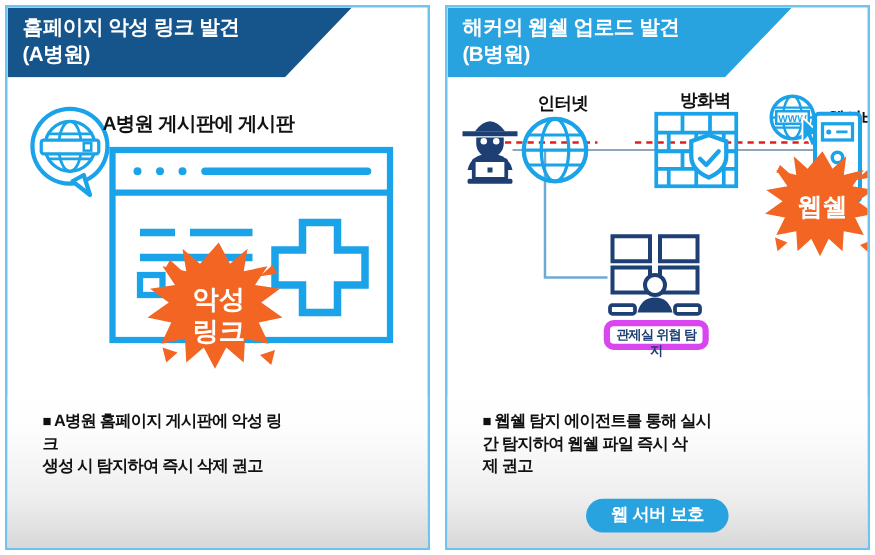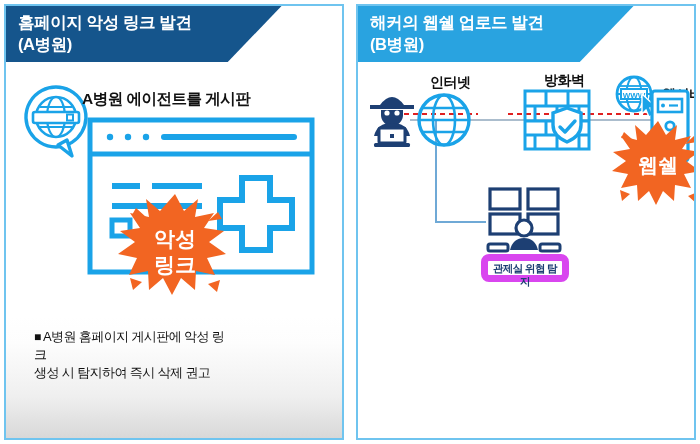--- a/index.html
+++ b/index.html
@@ -47,21 +47,21 @@
     position:absolute;font-weight:bold;color:#111;letter-spacing:-0.5px;
   }
 
   
   .bullets{
     position:absolute;left:0;bottom:0;width:100%;height:122px;
     background:linear-gradient(#ffffff 0%,#fdfdfd 22%,#efefef 66%,#d8d8d8 100%);
   }
   .bullet-text{
     position:absolute;left:28px;top:12px;right:12px;
-    font-size:13px;font-weight:normal;color:#111;
+    font-size:13px;font-weight:bold;color:#111;
     line-height:18px;letter-spacing:-0.6px;
     white-space:pre-line;
   }
   .bullet-text .sq{font-size:12px;}
 
   
   .pill{
     position:absolute;bottom:12px;left:50%;transform:translateX(-50%);
     padding:4px 20px 5px;border-radius:14px;
     color:#ffffff;font-weight:bold;font-size:14px;letter-spacing:-0.5px;
@@ -78,21 +78,21 @@
   .diag-label{
     position:absolute;font-size:14px;font-weight:bold;color:#111;
     letter-spacing:-0.5px;white-space:nowrap;margin-left:12px;
   }
   .mon-label{
     position:absolute;left:449px;top:262px;width:106px;
     text-align:center;font-size:10.5px;font-weight:bold;color:#1d3f73;
     letter-spacing:-0.6px;line-height:13px;
   }
   .mon-label .boxed{
-    border:7px solid #d946ef;border-radius:8px;padding:1px 5px;
+    border:5px solid #d946ef;border-radius:8px;padding:1px 5px;
     display:inline;box-decoration-break:clone;-webkit-box-decoration-break:clone;
   }
 </style>
 </head>
 <body>
 
 <div class="stage">
 
   <div class="panel left">
 
@@ -109,21 +109,21 @@
         <path d="M47 56 L52 72 L38 61 Z" fill="#ffffff" stroke="#1aa3e8" stroke-width="3.4" stroke-linejoin="round"></path>
         <circle cx="36" cy="33" r="20" fill="none" stroke="#1aa3e8" stroke-width="2.6"></circle>
         <ellipse cx="36" cy="33" rx="9" ry="20" fill="none" stroke="#1aa3e8" stroke-width="2.2"></ellipse>
         <line x1="16" y1="33" x2="56" y2="33" stroke="#1aa3e8" stroke-width="2.2"></line>
         <line x1="19.5" y1="23" x2="52.5" y2="23" stroke="#1aa3e8" stroke-width="2.2"></line>
         <line x1="19.5" y1="43" x2="52.5" y2="43" stroke="#1aa3e8" stroke-width="2.2"></line>
         <rect x="13" y="28" width="46" height="11" rx="2" fill="#ffffff" stroke="#1aa3e8" stroke-width="2.6"></rect>
         <rect x="47" y="30.5" width="6" height="6" fill="none" stroke="#1aa3e8" stroke-width="2"></rect>
       </svg>
 
-      <div class="caption" style="left:76px;top:27px;font-size:15.5px;">A병원 에이전트를 게시판</div>
+      <div class="caption" style="left:76px;top:27px;font-size:15.5px;">A병원 게시판에 게시판</div>
 
       <svg style="position:absolute;left:80px;top:54px;" width="230" height="160" viewBox="0 0 230 160">
         <rect x="4" y="4" width="222" height="152" fill="#ffffff" stroke="#1aa3e8" stroke-width="5"></rect>
         <line x1="4" y1="38" x2="226" y2="38" stroke="#1aa3e8" stroke-width="5"></line>
         <circle cx="24" cy="21" r="3.2" fill="#1aa3e8"></circle>
         <circle cx="42" cy="21" r="3.2" fill="#1aa3e8"></circle>
         <circle cx="60" cy="21" r="3.2" fill="#1aa3e8"></circle>
         <line x1="78" y1="21" x2="208" y2="21" stroke="#1aa3e8" stroke-width="6" stroke-linecap="round"></line>
 
         <line x1="26" y1="70" x2="54" y2="70" stroke="#1aa3e8" stroke-width="6" stroke-linecap="butt"></line>
@@ -251,15 +251,21 @@
         <rect x="6" y="58" width="20" height="7" rx="2" fill="none" stroke="#1d3f73" stroke-width="3"></rect>
         <rect x="58" y="58" width="20" height="7" rx="2" fill="none" stroke="#1d3f73" stroke-width="3"></rect>
       </svg>
       <div class="mon-label" style="left:109px;top:200px;width:116px;">
         <span class="boxed">관제실 위협 탐</span><br>
         <span>지</span>
       </div>
 
     </div>
 
+    <div class="bullets">
+      <div class="bullet-text"><span class="sq">■</span> <span>웹쉘 탐지 에이전트를 통해 실시
+간 탐지하여 웹쉘 파일 즉시 삭
+제 권고</span></div>
+      <div class="pill">웹 서버 보호</div>
+    </div>
   </div>
 
 </div>
 
 </body></html>

